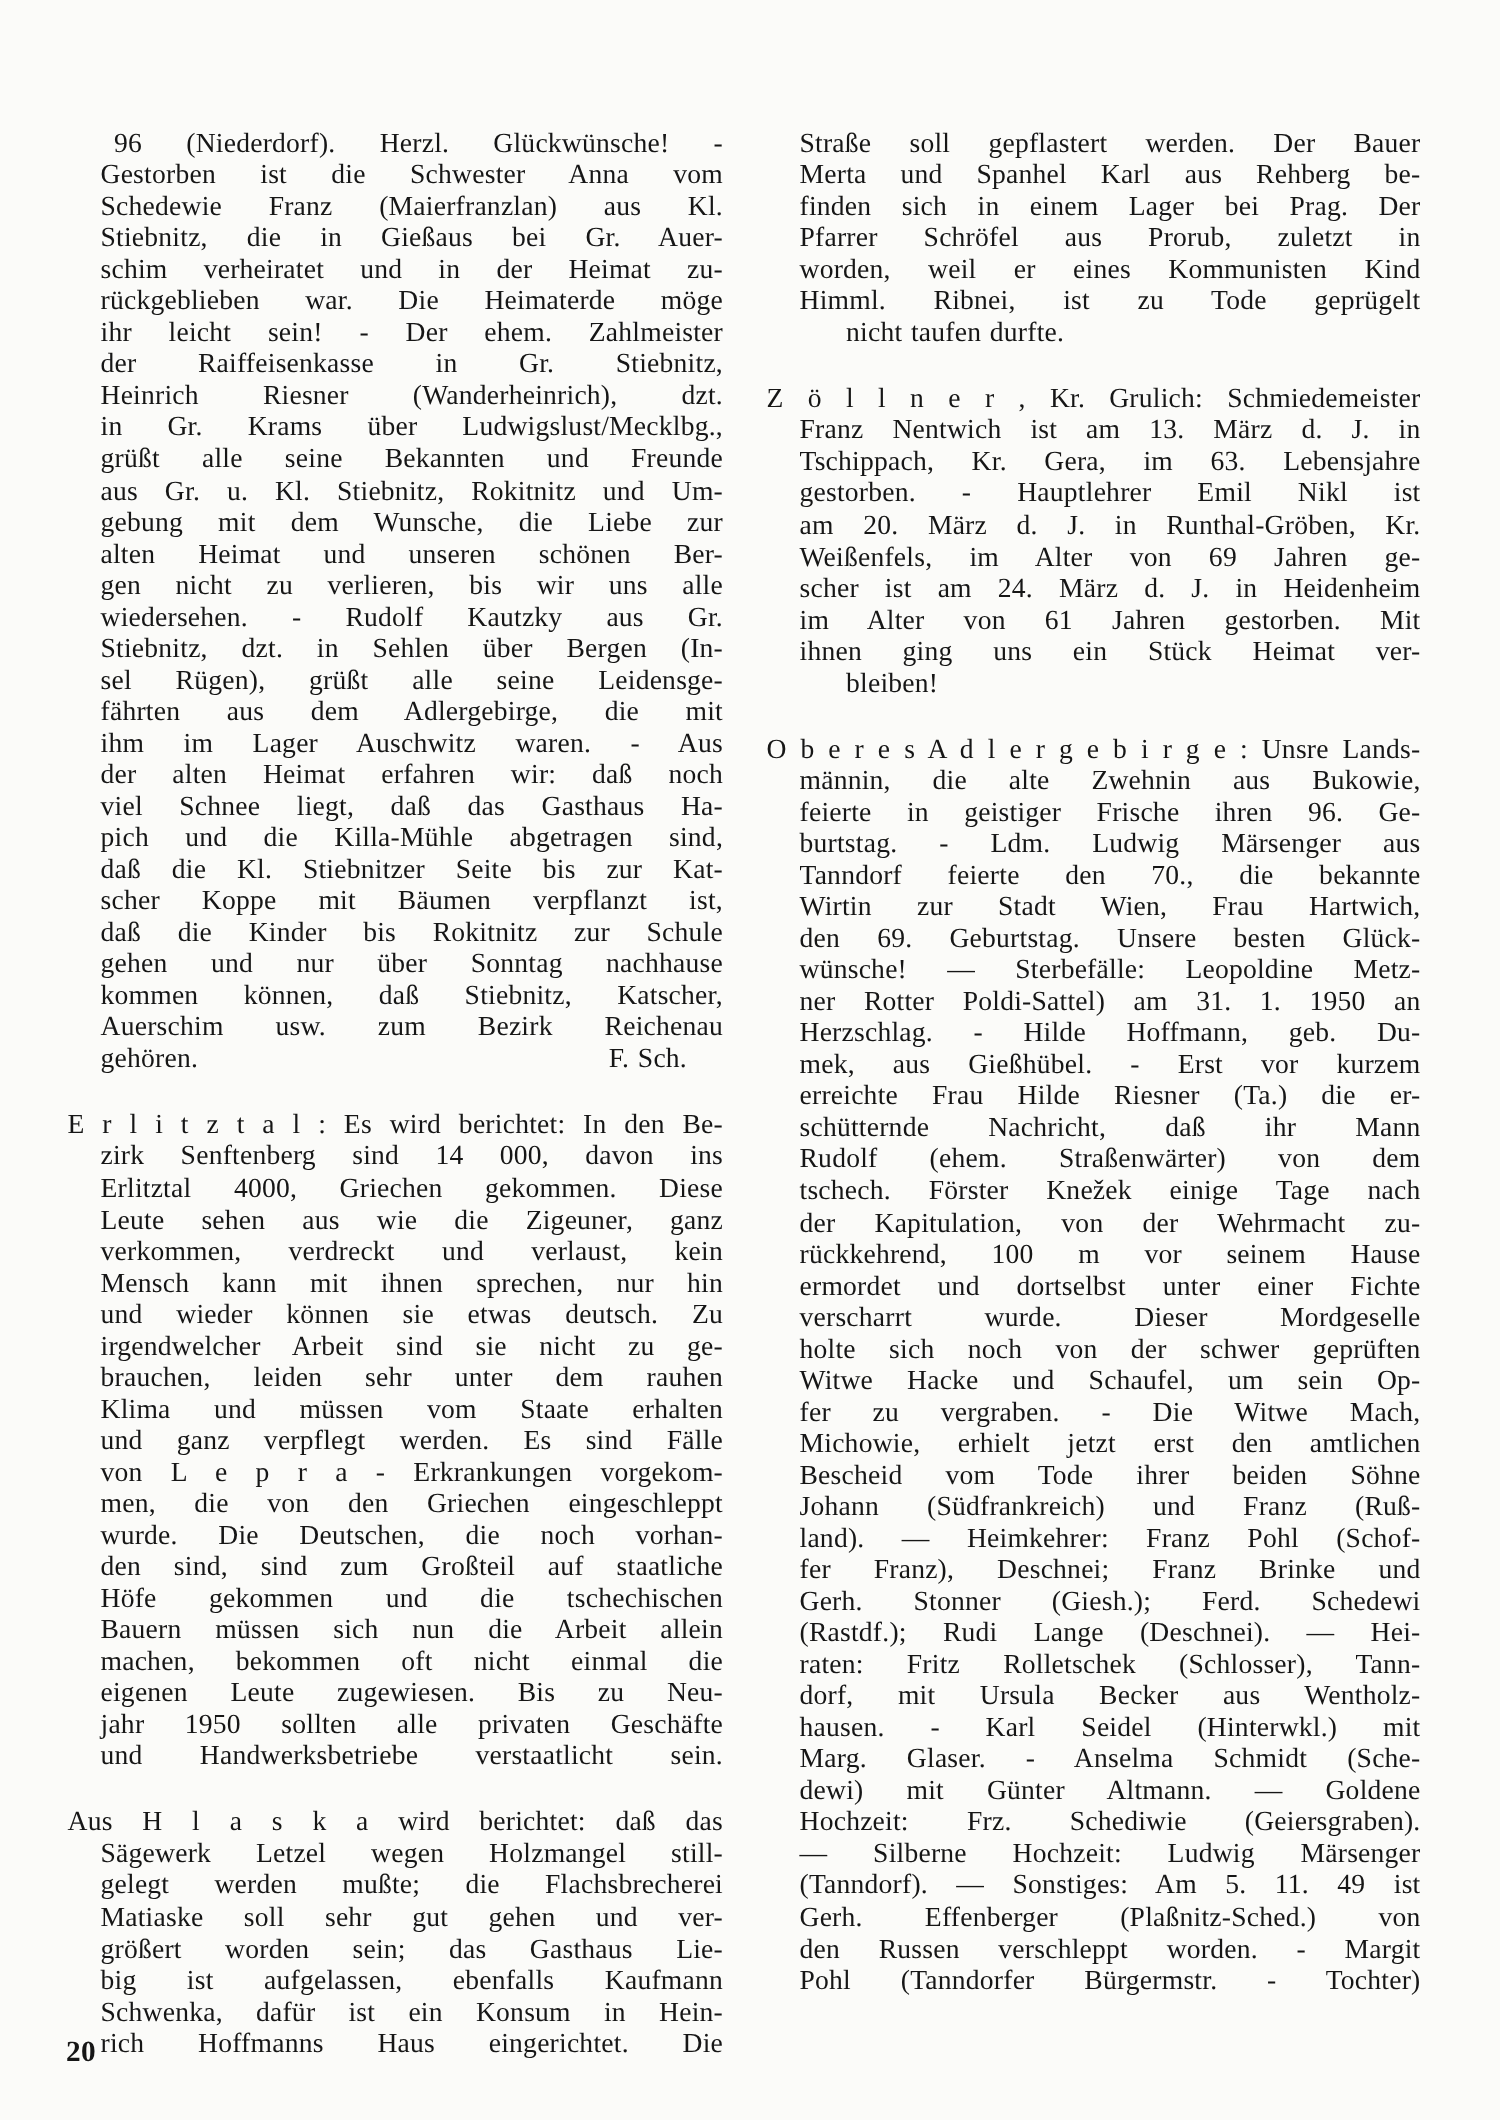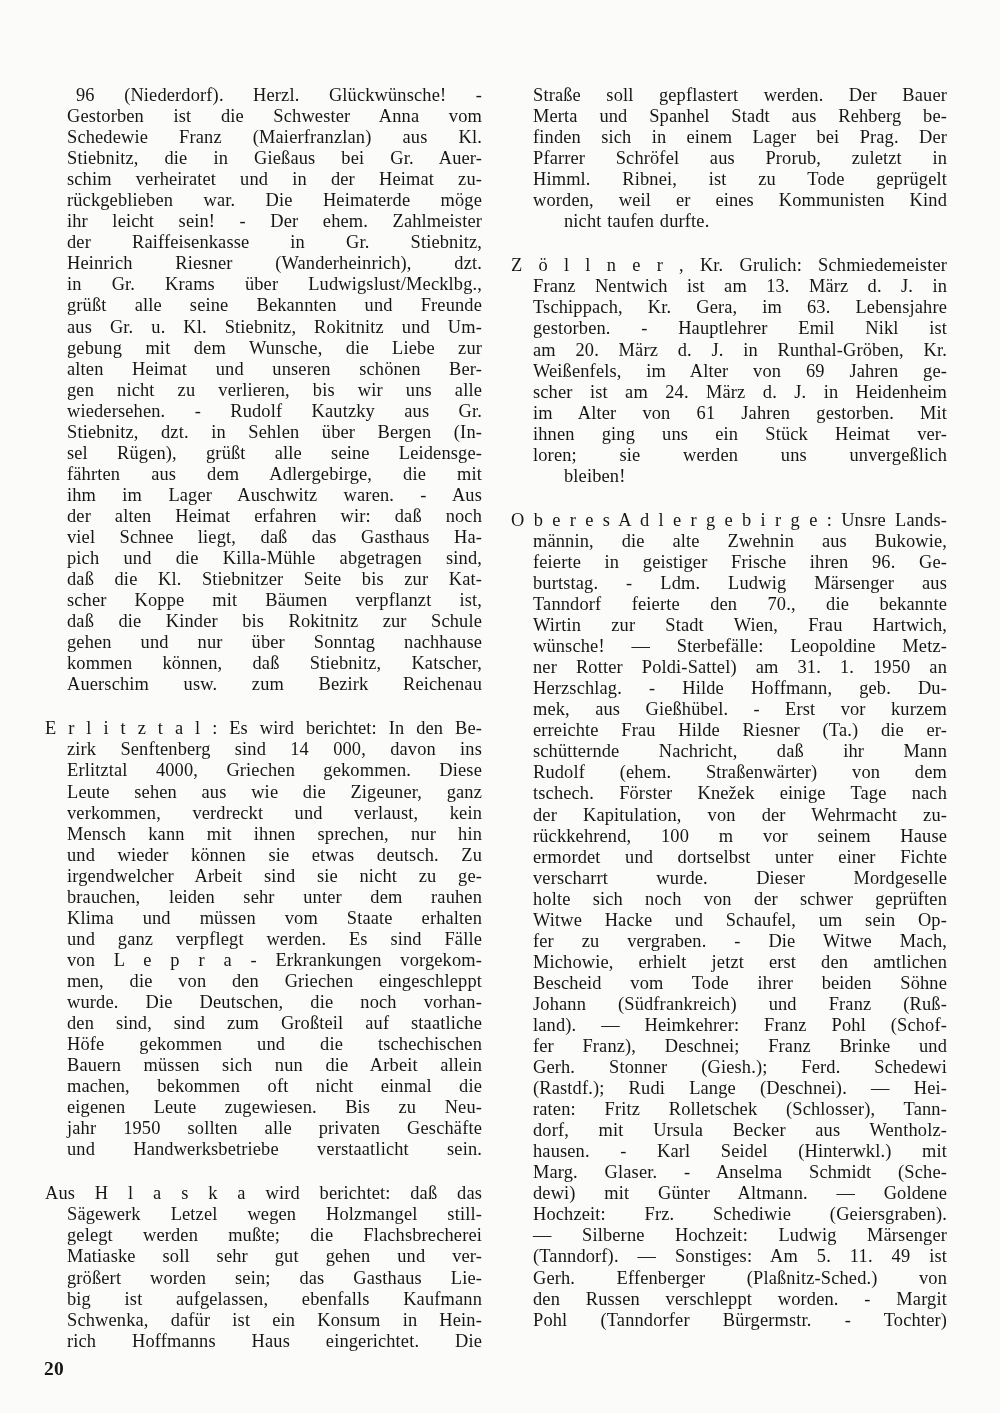--- a/index.html
+++ b/index.html
@@ -71,20 +71,24 @@
           <div class="line">ihm im Lager Auschwitz waren. - Aus</div>
           <div class="line">der alten Heimat erfahren wir: daß noch</div>
           <div class="line">viel Schnee liegt, daß das Gasthaus Ha-</div>
           <div class="line">pich und die Killa-Mühle abgetragen sind,</div>
           <div class="line">daß die Kl. Stiebnitzer Seite bis zur Kat-</div>
           <div class="line">scher Koppe mit Bäumen verpflanzt ist,</div>
           <div class="line">daß die Kinder bis Rokitnitz zur Schule</div>
           <div class="line">gehen und nur über Sonntag nachhause</div>
           <div class="line">kommen können, daß Stiebnitz, Katscher,</div>
           <div class="line">Auerschim usw. zum Bezirk Reichenau</div>
+          <div class="line split">
+            <span>gehören.</span>
+            <span>F. Sch.</span>
+          </div>
         </div>
         <div class="block">
           <div class="line out">E r l i t z t a l : Es wird berichtet: In den Be-</div>
           <div class="line">zirk Senftenberg sind 14 000, davon ins</div>
           <div class="line">Erlitztal 4000, Griechen gekommen. Diese</div>
           <div class="line">Leute sehen aus wie die Zigeuner, ganz</div>
           <div class="line">verkommen, verdreckt und verlaust, kein</div>
           <div class="line">Mensch kann mit ihnen sprechen, nur hin</div>
           <div class="line">und wieder können sie etwas deutsch. Zu</div>
           <div class="line">irgendwelcher Arbeit sind sie nicht zu ge-</div>
@@ -109,47 +113,47 @@
           <div class="line">Matiaske soll sehr gut gehen und ver-</div>
           <div class="line">größert worden sein; das Gasthaus Lie-</div>
           <div class="line">big ist aufgelassen, ebenfalls Kaufmann</div>
           <div class="line">Schwenka, dafür ist ein Konsum in Hein-</div>
           <div class="line">rich Hoffmanns Haus eingerichtet. Die</div>
         </div>
       </div>
       <div class="col col-right">
         <div class="block">
           <div class="line">Straße soll gepflastert werden. Der Bauer</div>
-          <div class="line">Merta und Spanhel Stadt aus Rehberg be-</div>
+          <div class="line">Merta und Spanhel Karl aus Rehberg be-</div>
           <div class="line">finden sich in einem Lager bei Prag. Der</div>
           <div class="line">Pfarrer Schröfel aus Prorub, zuletzt in</div>
+          <div class="line">worden, weil er eines Kommunisten Kind</div>
           <div class="line">Himml. Ribnei, ist zu Tode geprügelt</div>
-          <div class="line">worden, weil er eines Kommunisten Kind</div>
           <div class="line last">nicht taufen durfte.</div>
         </div>
         <div class="block">
           <div class="line out">Z ö l l n e r , Kr. Grulich: Schmiedemeister</div>
           <div class="line">Franz Nentwich ist am 13. März d. J. in</div>
           <div class="line">Tschippach, Kr. Gera, im 63. Lebensjahre</div>
           <div class="line">gestorben. - Hauptlehrer Emil Nikl ist</div>
           <div class="line">am 20. März d. J. in Runthal-Gröben, Kr.</div>
           <div class="line">Weißenfels, im Alter von 69 Jahren ge-</div>
           <div class="line">scher ist am 24. März d. J. in Heidenheim</div>
           <div class="line">im Alter von 61 Jahren gestorben. Mit</div>
           <div class="line">ihnen ging uns ein Stück Heimat ver-</div>
-          <div class="line">loren; sie werden uns unvergeßlich</div>
           <div class="line last">bleiben!</div>
         </div>
         <div class="block">
           <div class="line out">O b e r e s  A d l e r g e b i r g e : Unsre Lands-</div>
           <div class="line">männin, die alte Zwehnin aus Bukowie,</div>
           <div class="line">feierte in geistiger Frische ihren 96. Ge-</div>
           <div class="line">burtstag. - Ldm. Ludwig Märsenger aus</div>
           <div class="line">Tanndorf feierte den 70., die bekannte</div>
           <div class="line">Wirtin zur Stadt Wien, Frau Hartwich,</div>
+          <div class="line">den 69. Geburtstag. Unsere besten Glück-</div>
           <div class="line">wünsche! — Sterbefälle: Leopoldine Metz-</div>
           <div class="line">ner Rotter Poldi-Sattel) am 31. 1. 1950 an</div>
           <div class="line">Herzschlag. - Hilde Hoffmann, geb. Du-</div>
           <div class="line">mek, aus Gießhübel. - Erst vor kurzem</div>
           <div class="line">erreichte Frau Hilde Riesner (Ta.) die er-</div>
           <div class="line">schütternde Nachricht, daß ihr Mann</div>
           <div class="line">Rudolf (ehem. Straßenwärter) von dem</div>
           <div class="line">tschech. Förster Knežek einige Tage nach</div>
           <div class="line">der Kapitulation, von der Wehrmacht zu-</div>
           <div class="line">rückkehrend, 100 m vor seinem Hause</div>

